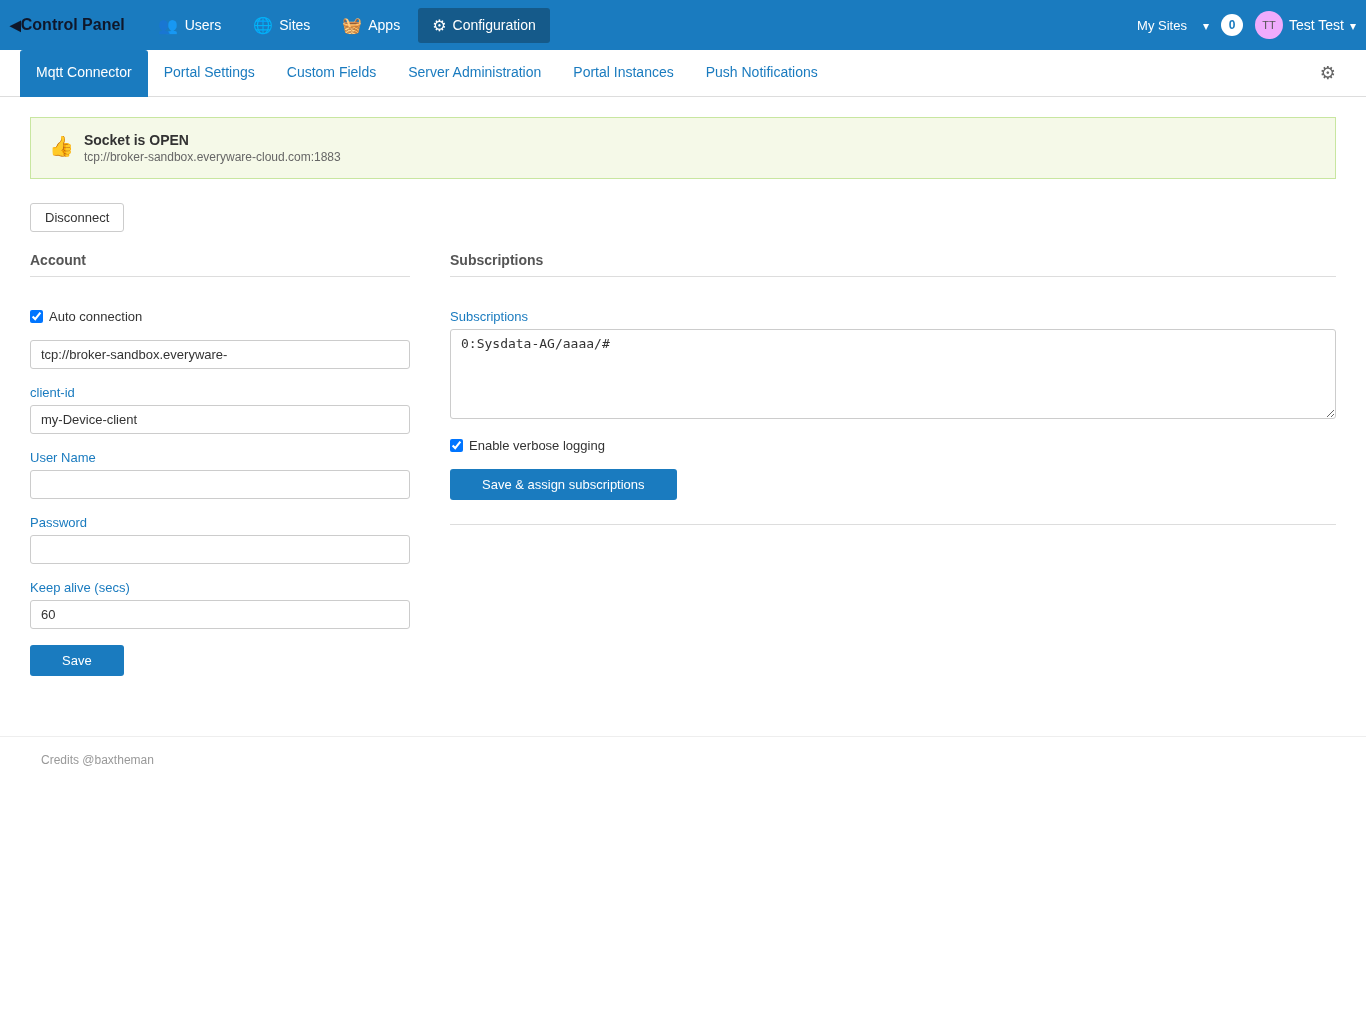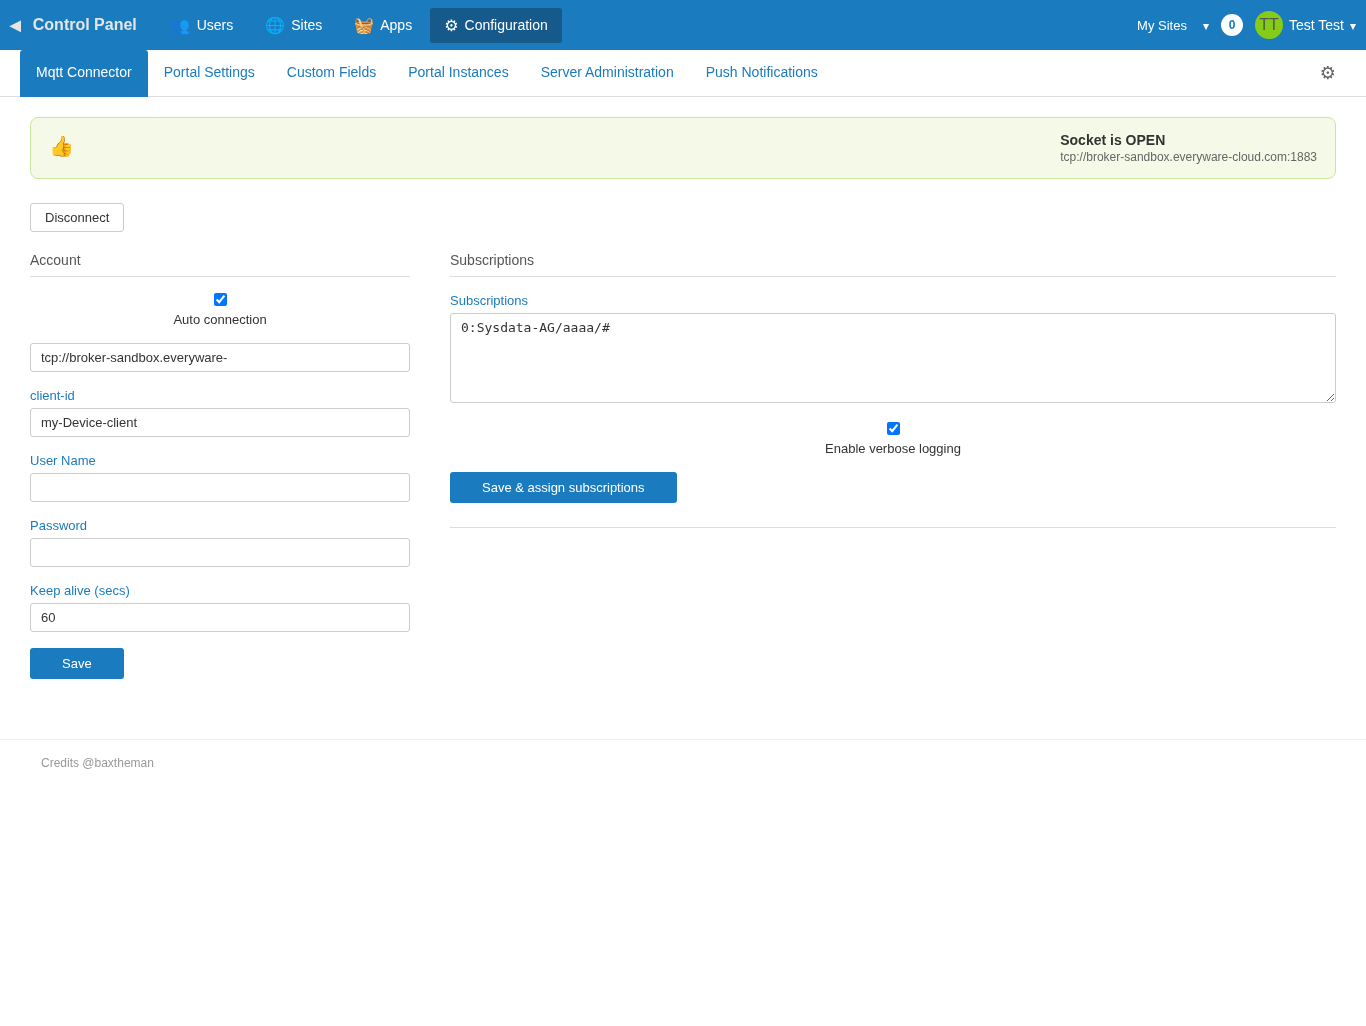--- a/index.html
+++ b/index.html
@@ -12,23 +12,23 @@
       align-items: center;
       height: 50px;
       padding: 0 10px;
       color: #fff;
     }
     .top-nav .brand {
       display: flex;
       align-items: center;
       font-size: 16px;
       font-weight: bold;
-      color: #e5e5e5;
+      color: #0f172a;
       margin-right: 20px;
-      gap: 12px;
+      gap: 0;
     }
     .top-nav .nav-items {
       display: flex;
       align-items: center;
       gap: 4px;
       flex: 1;
     }
     .top-nav .nav-item {
       display: flex;
       align-items: center;
@@ -70,25 +70,25 @@
     .top-nav .user-menu {
       display: flex;
       align-items: center;
       gap: 6px;
       cursor: pointer;
     }
     .top-nav .avatar {
       width: 28px;
       height: 28px;
       border-radius: 50%;
-      background: #84cc16;
+      background: #f0abfc;
       display: flex;
       align-items: center;
       justify-content: center;
-      font-size: 16px;
+      font-size: 11px;
       color: #555;
     }
 
     
     .sub-nav {
       display: flex;
       align-items: center;
       border-bottom: 1px solid #ddd;
       padding: 0 20px;
       background: #fff;
@@ -118,27 +118,26 @@
 
     
     .main-content {
       padding: 20px 30px;
     }
 
     
     .alert-success {
       background: #f5f9e8;
       border: 1px solid #c8e6a0;
-      border-radius: 8px;
+      border-radius: 0;
       padding: 14px 18px;
       margin-bottom: 24px;
       display: flex;
       align-items: flex-start;
       gap: 10px;
-      justify-content: space-between;
     }
     .alert-success .thumb-icon {
       color: #5a9a1a;
       font-size: 20px;
       margin-top: 2px;
     }
     .alert-success .alert-text strong {
       color: #333;
       font-size: 14px;
     }
@@ -170,25 +169,25 @@
       flex: 1;
       max-width: 380px;
     }
     .col-right {
       flex: 1;
     }
 
     
     .section-header {
       font-size: 14px;
-      font-weight: normal;
+      font-weight: bold;
       color: #555;
       padding-bottom: 8px;
       border-bottom: 1px solid #ddd;
-      margin-bottom: 16px;
+      margin-bottom: 32px;
     }
 
     
     .form-group {
       margin-bottom: 16px;
     }
     .form-group label {
       display: block;
       font-size: 13px;
       color: #1a7bbf;
@@ -208,21 +207,20 @@
     .form-group textarea {
       resize: vertical;
       height: 90px;
     }
 
     .checkbox-group {
       display: flex;
       align-items: center;
       gap: 6px;
       margin-bottom: 16px;
-      flex-direction: column;
     }
     .checkbox-group label {
       font-size: 13px;
       color: #333;
     }
 
     
     .btn-primary {
       background: #1a7bbf;
       color: #fff;
@@ -308,24 +306,24 @@
   <div class="tab active">
     <span>Mqtt Connector</span>
   </div>
   <div class="tab">
     <span>Portal Settings</span>
   </div>
   <div class="tab">
     <span>Custom Fields</span>
   </div>
   <div class="tab">
+    <span>Server Administration</span>
+  </div>
+  <div class="tab">
     <span>Portal Instances</span>
-  </div>
-  <div class="tab">
-    <span>Server Administration</span>
   </div>
   <div class="tab">
     <span>Push Notifications</span>
   </div>
   <span class="gear-icon icon-gear"></span>
 </div>
 
 <div class="main-content">
 
   

